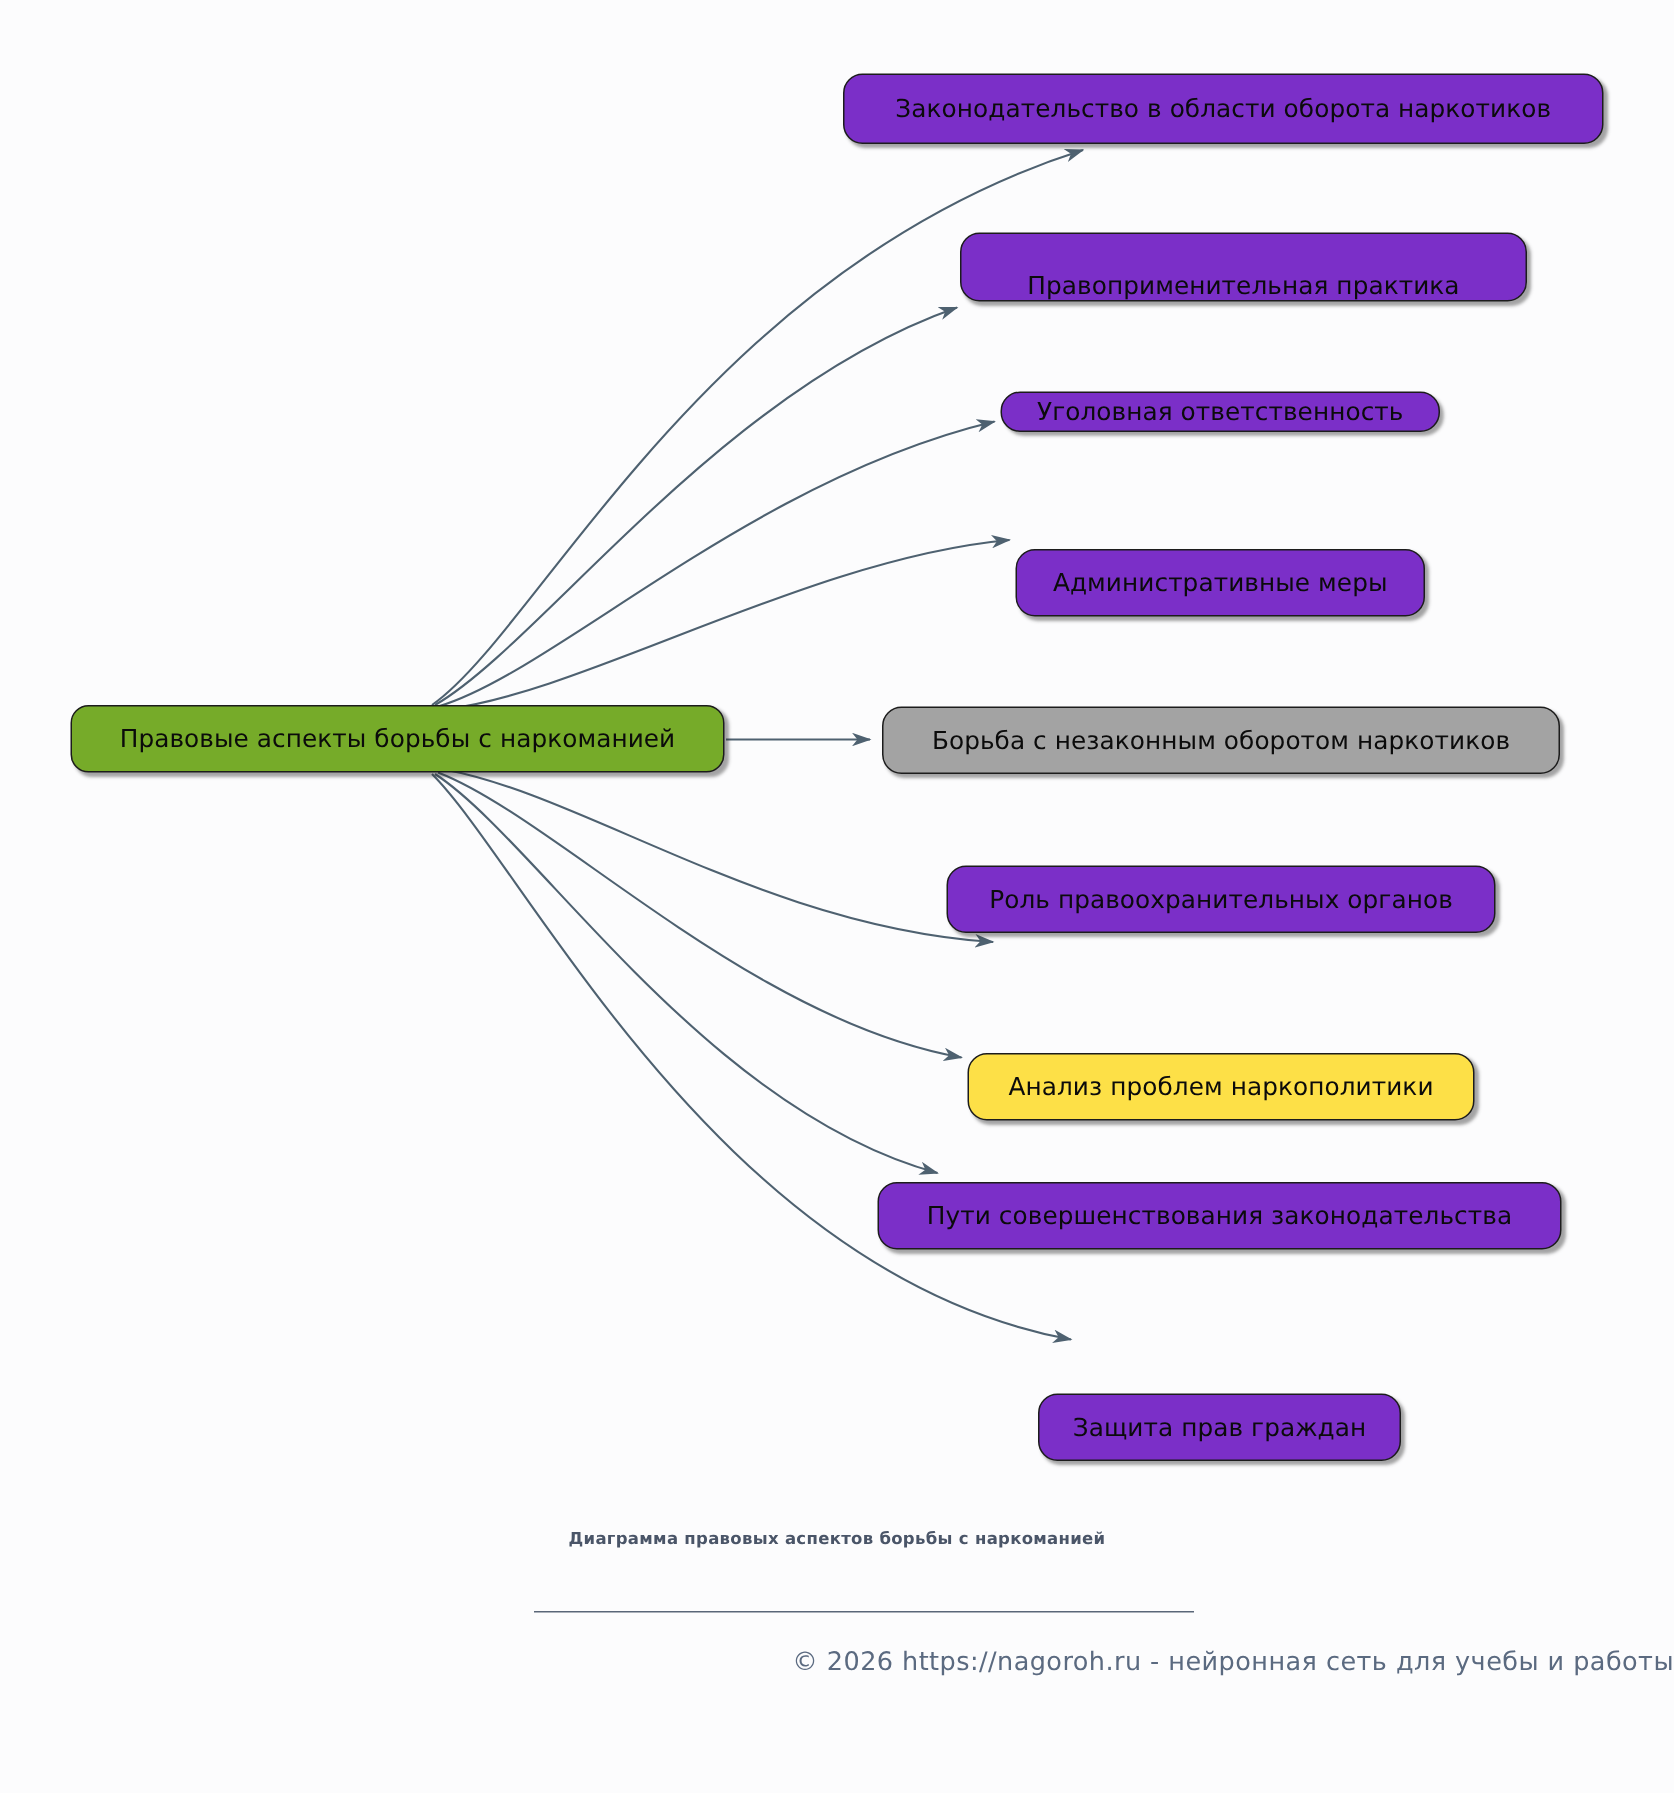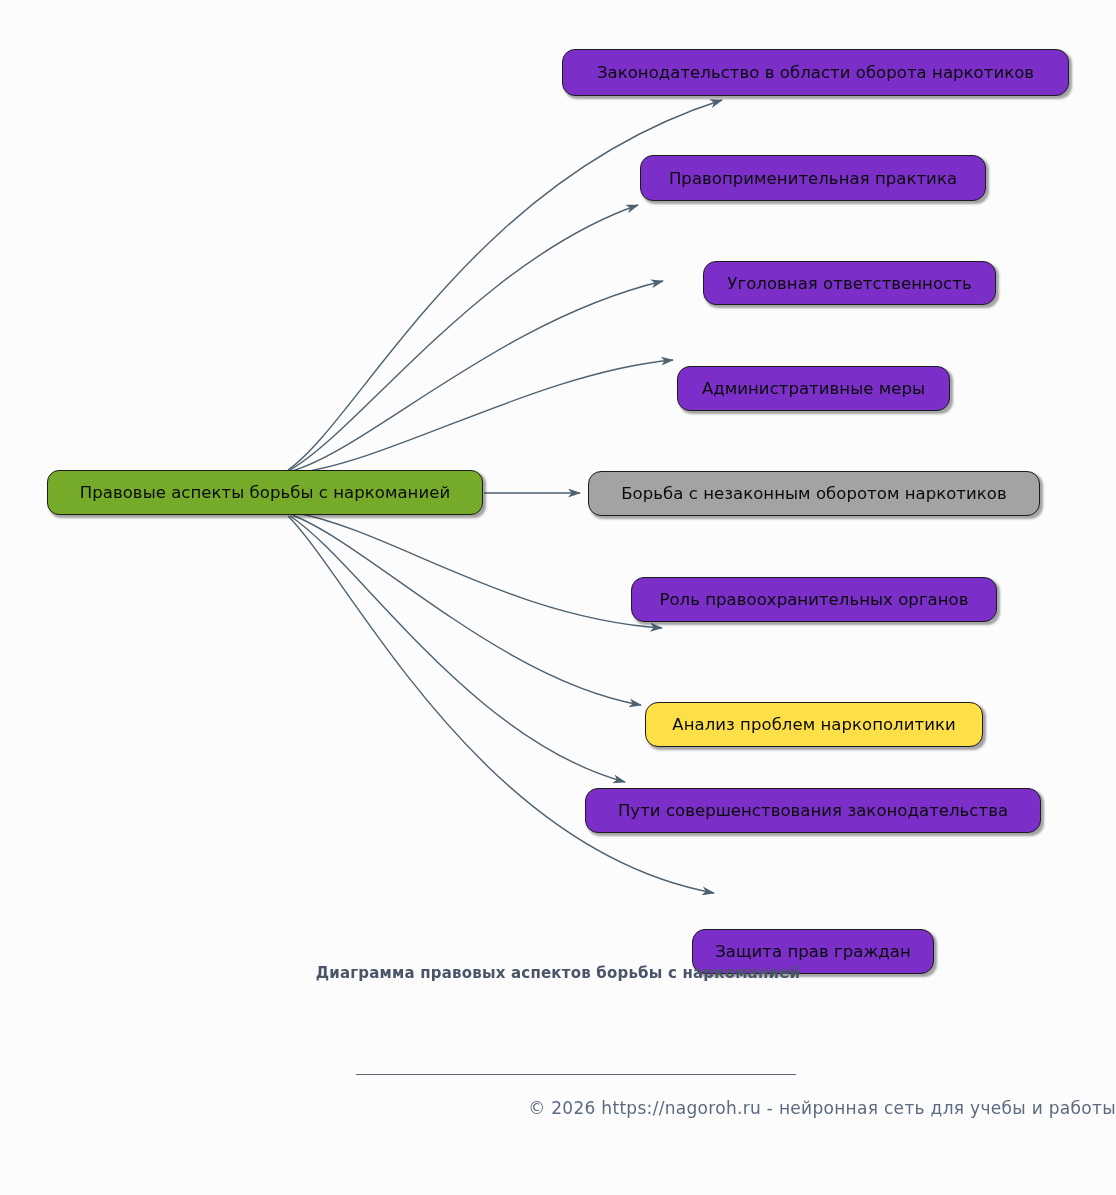--- a/index.html
+++ b/index.html
@@ -46,24 +46,24 @@
   }
   .node.leaf {
     background: #7b2fc8;
   }
   .node-label {
     pointer-events: none;
   }
   #diagram-title {
     position: absolute;
     left: 278px;
-    top: 964px;
+    top: 1016px;
     width: 560px;
     text-align: center;
-    font-size: 15px;
+    font-size: 11px;
     font-weight: bold;
     color: #4a5568;
     line-height: 19px;
     letter-spacing: 0.2px;
   }
   #footer-divider {
     position: absolute;
     left: 356px;
     top: 1074px;
     width: 440px;
@@ -105,24 +105,24 @@
       </g>
   </svg>
 
   <div class="node root" style="left: 47px; top: 470px; width: 436px; height: 45px; background: rgb(118, 171, 41);">
     <span class="node-label">Правовые аспекты борьбы с наркоманией</span>
   </div>
 
   <div class="node leaf" style="left: 562px; top: 49px; width: 507px; height: 47px; background: rgb(123, 47, 200);">
     <span class="node-label">Законодательство в области оборота наркотиков</span>
   </div>
-  <div class="node leaf" style="left: 640px; top: 155px; width: 346px; height: 46px; background: rgb(123, 47, 200);">
+  <div class="node leaf" style="left: 640px; top: 155px; width: 378px; height: 46px; background: rgb(123, 47, 200); align-items: flex-end;">
     <span class="node-label">Правоприменительная практика</span>
   </div>
-  <div class="node leaf" style="left: 667px; top: 261px; width: 293px; height: 44px; background: rgb(123, 47, 200); margin-left: 36px;">
+  <div class="node leaf" style="left: 667px; top: 261px; width: 293px; height: 27px; background: rgb(123, 47, 200);">
     <span class="node-label">Уголовная ответственность</span>
   </div>
   <div class="node leaf" style="left: 677px; top: 366px; width: 273px; height: 45px; background: rgb(123, 47, 200);">
     <span class="node-label">Административные меры</span>
   </div>
   <div class="node leaf" style="left: 588px; top: 471px; width: 452px; height: 45px; background: #a3a3a3;">
     <span class="node-label">Борьба с незаконным оборотом наркотиков</span>
   </div>
   <div class="node leaf" style="left: 631px; top: 577px; width: 366px; height: 45px; background: rgb(123, 47, 200);">
     <span class="node-label">Роль правоохранительных органов</span>

